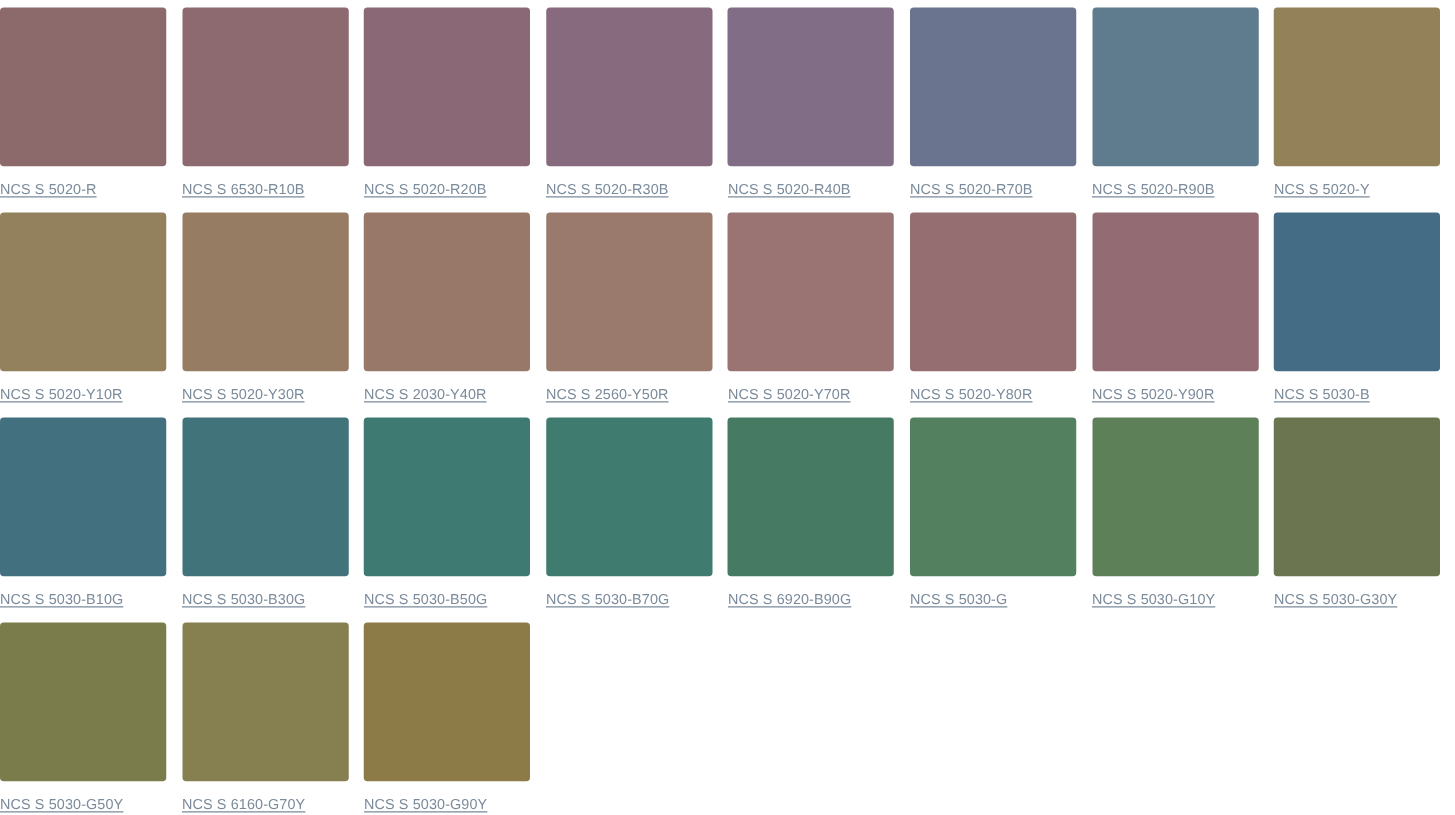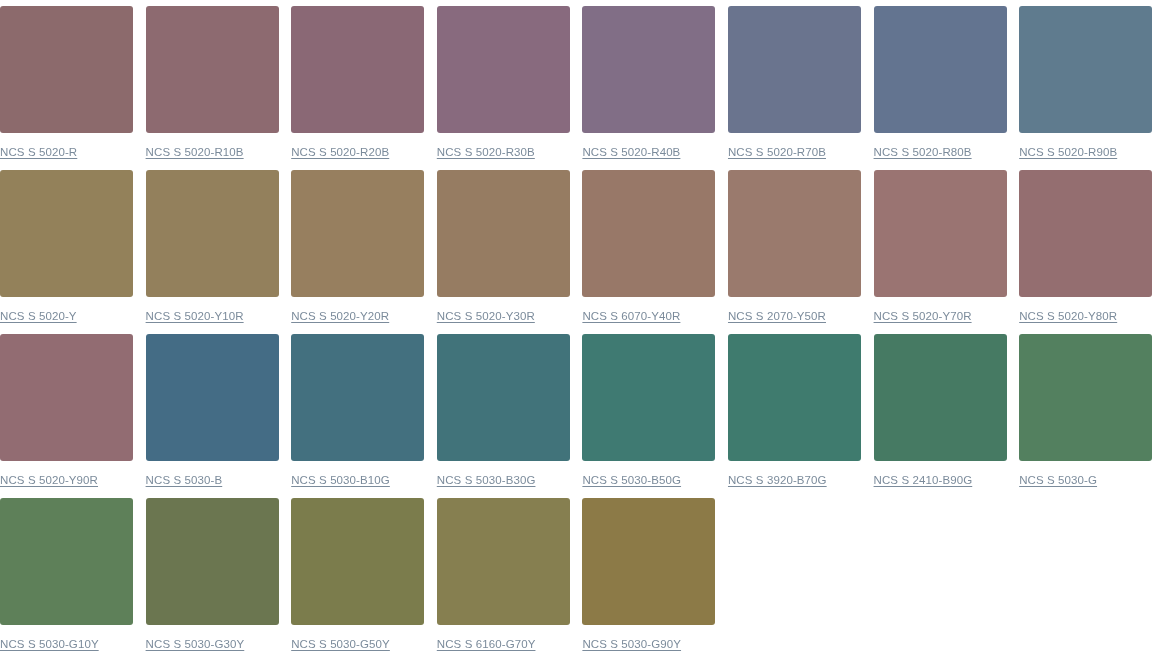--- a/index.html
+++ b/index.html
@@ -52,69 +52,61 @@
 </head>
 <body style="background: rgb(255, 255, 255);">
 
 <main id="swatch-grid">
     <div class="swatch-cell">
       <div class="swatch-chip" style="background-color: rgb(140, 106, 108);"></div>
       <a class="swatch-label">NCS S 5020-R</a>
     </div>
     <div class="swatch-cell">
       <div class="swatch-chip" style="background-color: rgb(141, 106, 112);"></div>
-      <a class="swatch-label">NCS S 5020-R10B</a>
+      <a class="swatch-label">NCS S 6530-R10B</a>
     </div>
     <div class="swatch-cell">
       <div class="swatch-chip" style="background-color: rgb(138, 104, 117);"></div>
       <a class="swatch-label">NCS S 5020-R20B</a>
     </div>
     <div class="swatch-cell">
       <div class="swatch-chip" style="background-color: rgb(136, 106, 126);"></div>
       <a class="swatch-label">NCS S 5020-R30B</a>
     </div>
     <div class="swatch-cell">
       <div class="swatch-chip" style="background-color: rgb(129, 110, 134);"></div>
       <a class="swatch-label">NCS S 5020-R40B</a>
     </div>
     <div class="swatch-cell">
       <div class="swatch-chip" style="background-color: rgb(106, 116, 142);"></div>
       <a class="swatch-label">NCS S 5020-R70B</a>
     </div>
     <div class="swatch-cell">
-      <div class="swatch-chip" style="background-color: rgb(99, 116, 144);"></div>
-      <a class="swatch-label">NCS S 5020-R80B</a>
-    </div>
-    <div class="swatch-cell">
       <div class="swatch-chip" style="background-color: rgb(95, 123, 142);"></div>
       <a class="swatch-label">NCS S 5020-R90B</a>
     </div>
     <div class="swatch-cell">
       <div class="swatch-chip" style="background-color: rgb(147, 129, 90);"></div>
       <a class="swatch-label">NCS S 5020-Y</a>
     </div>
     <div class="swatch-cell">
       <div class="swatch-chip" style="background-color: rgb(147, 128, 92);"></div>
       <a class="swatch-label">NCS S 5020-Y10R</a>
     </div>
     <div class="swatch-cell">
-      <div class="swatch-chip" style="background-color: rgb(151, 127, 95);"></div>
-      <a class="swatch-label">NCS S 5020-Y20R</a>
-    </div>
-    <div class="swatch-cell">
       <div class="swatch-chip" style="background-color: rgb(150, 124, 98);"></div>
       <a class="swatch-label">NCS S 5020-Y30R</a>
     </div>
     <div class="swatch-cell">
       <div class="swatch-chip" style="background-color: rgb(152, 120, 104);"></div>
-      <a class="swatch-label">NCS S 6070-Y40R</a>
+      <a class="swatch-label">NCS S 2030-Y40R</a>
     </div>
     <div class="swatch-cell">
       <div class="swatch-chip" style="background-color: rgb(154, 122, 109);"></div>
-      <a class="swatch-label">NCS S 2070-Y50R</a>
+      <a class="swatch-label">NCS S 2560-Y50R</a>
     </div>
     <div class="swatch-cell">
       <div class="swatch-chip" style="background-color: rgb(154, 116, 114);"></div>
       <a class="swatch-label">NCS S 5020-Y70R</a>
     </div>
     <div class="swatch-cell">
       <div class="swatch-chip" style="background-color: rgb(148, 110, 112);"></div>
       <a class="swatch-label">NCS S 5020-Y80R</a>
     </div>
     <div class="swatch-cell">
@@ -132,25 +124,25 @@
     <div class="swatch-cell">
       <div class="swatch-chip" style="background-color: rgb(65, 115, 122);"></div>
       <a class="swatch-label">NCS S 5030-B30G</a>
     </div>
     <div class="swatch-cell">
       <div class="swatch-chip" style="background-color: rgb(63, 122, 114);"></div>
       <a class="swatch-label">NCS S 5030-B50G</a>
     </div>
     <div class="swatch-cell">
       <div class="swatch-chip" style="background-color: rgb(63, 123, 110);"></div>
-      <a class="swatch-label">NCS S 3920-B70G</a>
+      <a class="swatch-label">NCS S 5030-B70G</a>
     </div>
     <div class="swatch-cell">
       <div class="swatch-chip" style="background-color: rgb(70, 122, 99);"></div>
-      <a class="swatch-label">NCS S 2410-B90G</a>
+      <a class="swatch-label">NCS S 6920-B90G</a>
     </div>
     <div class="swatch-cell">
       <div class="swatch-chip" style="background-color: rgb(83, 128, 95);"></div>
       <a class="swatch-label">NCS S 5030-G</a>
     </div>
     <div class="swatch-cell">
       <div class="swatch-chip" style="background-color: rgb(94, 128, 89);"></div>
       <a class="swatch-label">NCS S 5030-G10Y</a>
     </div>
     <div class="swatch-cell">

